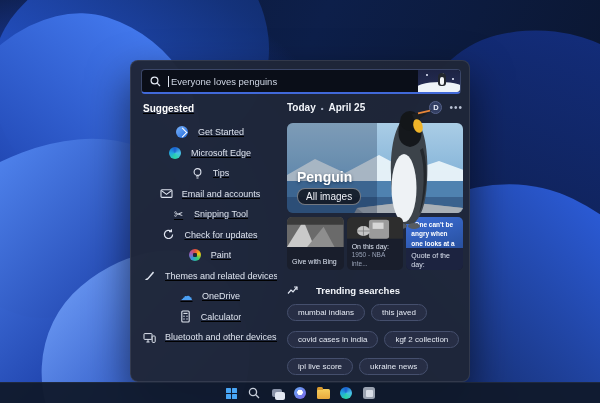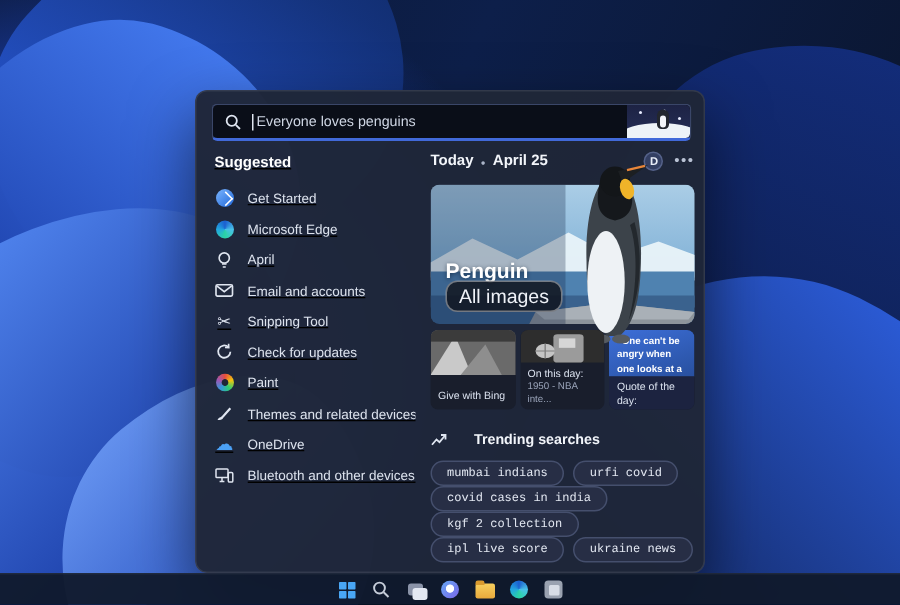--- a/index.html
+++ b/index.html
@@ -47,21 +47,21 @@
                background:#23272e; border-radius:4px 4px 3px 3px; }
   .mini-peng::after { content:""; position:absolute; left:2px; top:4px; width:4px; height:8px;
                background:#f3f5f8; border-radius:2px; }
 
   .content { position:absolute; top:40px; left:10px; right:6px; bottom:6px; display:flex; }
 
   
   .sidebar { width:136px; flex:0 0 auto;text-decoration:underline; }
   .shead { font-size:10px; font-weight:bold; color:#fff; margin:2px 0 8px 2px; }
   .srow { height:20.5px; display:flex; align-items:center; gap:9px; padding-left:2px;
-          border-radius:4px; cursor:default; }
+          border-radius:4px; cursor:default;justify-content:center; }
   .sicon { width:13px; height:13px; display:flex; align-items:center; justify-content:center; flex:0 0 auto; }
   .slabel { font-size:9px; color:#dde3ee; white-space:nowrap; overflow:hidden; }
   .glyph { font-family:"DejaVu Sans", sans-serif; font-size:11px; color:#dfe5f0; line-height:1; }
   .circ { width:12px; height:12px; border-radius:50%; }
   .ic-edge { background:conic-gradient(from 180deg, #2bd4a4, #22a7e0, #1b5fd0, #49c1e8, #2bd4a4); }
   .ic-paint { background:
        radial-gradient(circle at 50% 50%, #1f2637 0 2px, rgba(0,0,0,0) 2.5px),
        conic-gradient(#e84c3d,#f1c40f,#2ecc71,#3498db,#9b59b6,#e84c3d); }
   .ic-start { background:linear-gradient(135deg,#7ab5ff,#1f66d8); position:relative; }
   .ic-start::after { content:""; position:absolute; left:3px; top:3px; width:6px; height:6px;
@@ -77,36 +77,36 @@
             color:#e8edf8; font-size:7.5px; font-weight:bold; display:flex; align-items:center; justify-content:center; }
   .more { color:#b9c2d4; font-size:10px; letter-spacing:1px; line-height:6px; }
 
   .hero { position:relative; margin-top:9px; height:108px; border-radius:6px; }
   .hero-bg { position:absolute; inset:0; border-radius:6px; overflow:hidden; }
   .penguin { position:absolute; left:92px; top:-15px; }
   .hero-title { position:absolute; left:10px; bottom:28px; font-size:14px; font-weight:bold;
                 color:#fff; text-shadow:0 1px 3px rgba(0,20,40,.6); }
   .hero-badge { position:absolute; left:10px; bottom:8px; background:rgba(18,22,32,.85);
                 border:1px solid rgba(255,255,255,.4); border-radius:8px; padding:2px 8px;
-                font-size:13px; color:#eef1f7; }
+                font-size:10px; color:#eef1f7; }
 
   .cards { display:flex; gap:3px; margin-top:4px; height:53px; }
   .card { flex:1; border-radius:5px; overflow:hidden; display:flex; flex-direction:column; background:#191e2c; }
   .cimg { height:31px; position:relative; overflow:hidden; }
   .clabel { flex:1; padding:3px 5px 2px; }
   .ct { font-size:7px; color:#dbe2ef; line-height:1.35; }
   .cs { font-size:6.5px; color:#99a3b8; line-height:1.3; }
   .quote-area { height:31px; background:linear-gradient(160deg,#3d6fd9,#28509f); padding:3px 5px; }
   .quote-text { font-size:6.5px; font-weight:bold; color:#fff; line-height:1.45; }
   .c3 .clabel { background:#1c2340; }
 
   .trend { margin-top:15px; }
   .trhead { display:flex; align-items:center; gap:18px; }
   .trhead span { font-size:9.5px; font-weight:bold; color:#f2f5fa; }
-  .pills { display:flex; flex-wrap:wrap; gap:0 6px; margin-top:8px;font-family:Liberation Mono, monospace; }
+  .pills { display:flex; flex-wrap:wrap; gap:10px 6px; margin-top:8px; }
   .pill { background:#272e45; border:1px solid #454f6d; border-radius:9px; padding:3px 10px;
           font-size:8px; color:#e3e8f2; white-space:nowrap; }
 
   
   .taskbar { position:absolute; left:0; right:0; bottom:0; height:21px;
              background:rgba(16,25,43,.95); border-top:1px solid rgba(255,255,255,.06);
              display:flex; align-items:center; justify-content:center; gap:9px; }
   .tbi { width:14px; height:14px; display:flex; align-items:center; justify-content:center; }
   .win { width:11px; height:11px; display:grid; grid-template-columns:1fr 1fr; gap:1px; }
   .win div { background:#49a6f5; border-radius:0.5px; }
@@ -175,21 +175,21 @@
           <span class="slabel">Microsoft Edge</span>
         </div>
 
         <div class="srow">
           <span class="sicon">
             <svg width="13" height="13" viewBox="0 0 13 13">
                 <circle cx="6.5" cy="5" r="3.4" fill="none" stroke="#dfe5f0" stroke-width="1.1"></circle>
                 <path d="M5 9h3M5.5 11h2" stroke="#dfe5f0" stroke-width="1.1" fill="none"></path>
               </svg>
           </span>
-          <span class="slabel">April</span>
+          <span class="slabel">Tips</span>
         </div>
 
         <div class="srow">
           <span class="sicon">
             <svg width="13" height="13" viewBox="0 0 13 13">
                 <rect x="1" y="2.8" width="11" height="7.6" rx="1" fill="none" stroke="#dfe5f0" stroke-width="1.1"></rect>
                 <path d="M1.5 3.6 L6.5 7.4 L11.5 3.6" fill="none" stroke="#dfe5f0" stroke-width="1.1"></path>
               </svg>
           </span>
           <span class="slabel">Email and accounts</span>
@@ -228,20 +228,33 @@
           <span class="slabel">Themes and related devices</span>
         </div>
 
         <div class="srow">
           <span class="sicon">
               <span class="glyph" style="color:#4ba0f4; font-size:12px;">☁</span>
             </span>
           <span class="slabel">OneDrive</span>
         </div>
 
+        <div class="srow">
+          <span class="sicon">
+            <svg width="13" height="13" viewBox="0 0 13 13">
+                <rect x="2.8" y="1" width="7.4" height="11" rx="1" fill="none" stroke="#dfe5f0" stroke-width="1.1"></rect>
+                <path d="M4.4 3.4 h4.2" stroke="#dfe5f0" stroke-width="1.1"></path>
+                <circle cx="5" cy="6.2" r=".7" fill="#dfe5f0"></circle>
+                <circle cx="8" cy="6.2" r=".7" fill="#dfe5f0"></circle>
+                <circle cx="5" cy="9" r=".7" fill="#dfe5f0"></circle>
+                <circle cx="8" cy="9" r=".7" fill="#dfe5f0"></circle>
+              </svg>
+          </span>
+          <span class="slabel">Calculator</span>
+        </div>
 
         <div class="srow">
           <span class="sicon">
             <svg width="13" height="13" viewBox="0 0 13 13">
                 <rect x="1" y="2.6" width="8" height="5.8" rx=".6" fill="none" stroke="#dfe5f0" stroke-width="1"></rect>
                 <path d="M3.4 11 h3.2 M5 8.4 V11" stroke="#dfe5f0" stroke-width="1"></path>
                 <rect x="9.2" y="5" width="3" height="6.4" rx=".8" fill="#1f2637" stroke="#dfe5f0" stroke-width="1"></rect>
               </svg>
           </span>
           <span class="slabel">Bluetooth and other devices sett...</span>
@@ -341,21 +354,21 @@
         <div class="trend">
           <div class="trhead">
             <svg width="11" height="11" viewBox="0 0 11 11">
               <polyline points="1,8.5 4,5 6,6.8 10,2" fill="none" stroke="#dfe5f0" stroke-width="1.2"></polyline>
               <polyline points="7,2 10,2 10,5" fill="none" stroke="#dfe5f0" stroke-width="1.2"></polyline>
             </svg>
             <span>Trending searches</span>
           </div>
           <div class="pills">
             <span class="pill">mumbai indians</span>
-            <span class="pill">urfi covid</span>
+            <span class="pill">this javed</span>
             <span class="pill">covid cases in india</span>
             <span class="pill">kgf 2 collection</span>
             <span class="pill">ipl live score</span>
             <span class="pill">ukraine news</span>
           </div>
         </div>
 
       </div>
     </div>
   </div>

